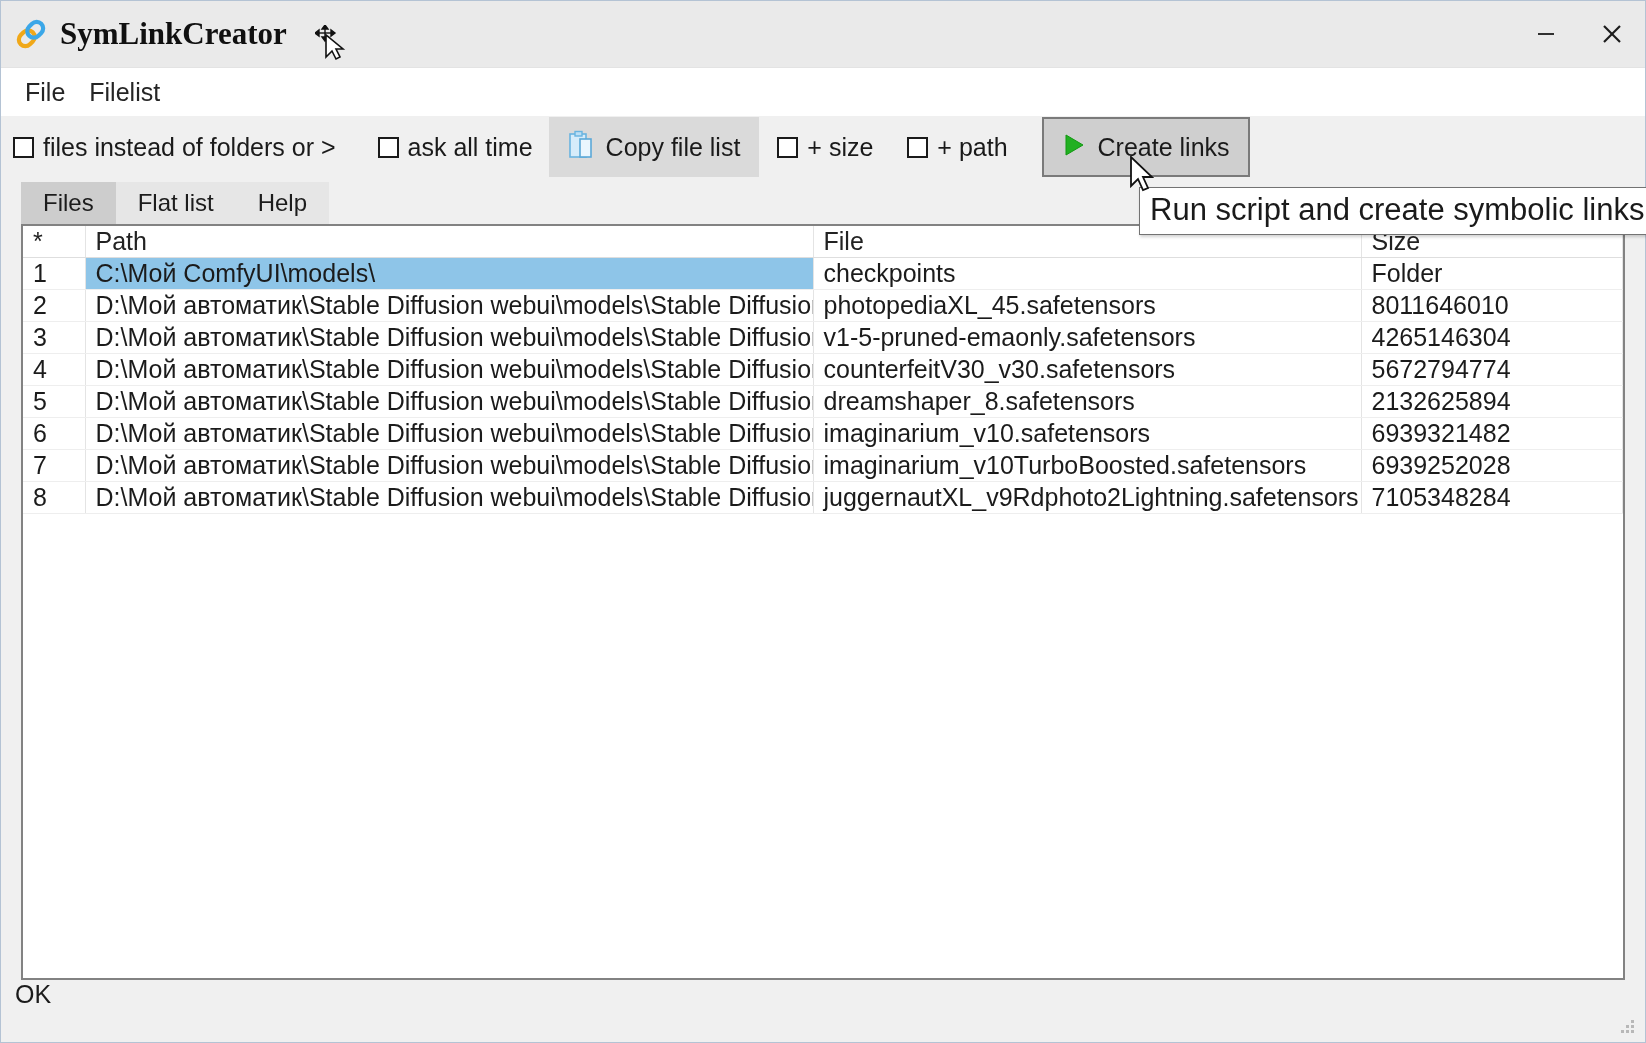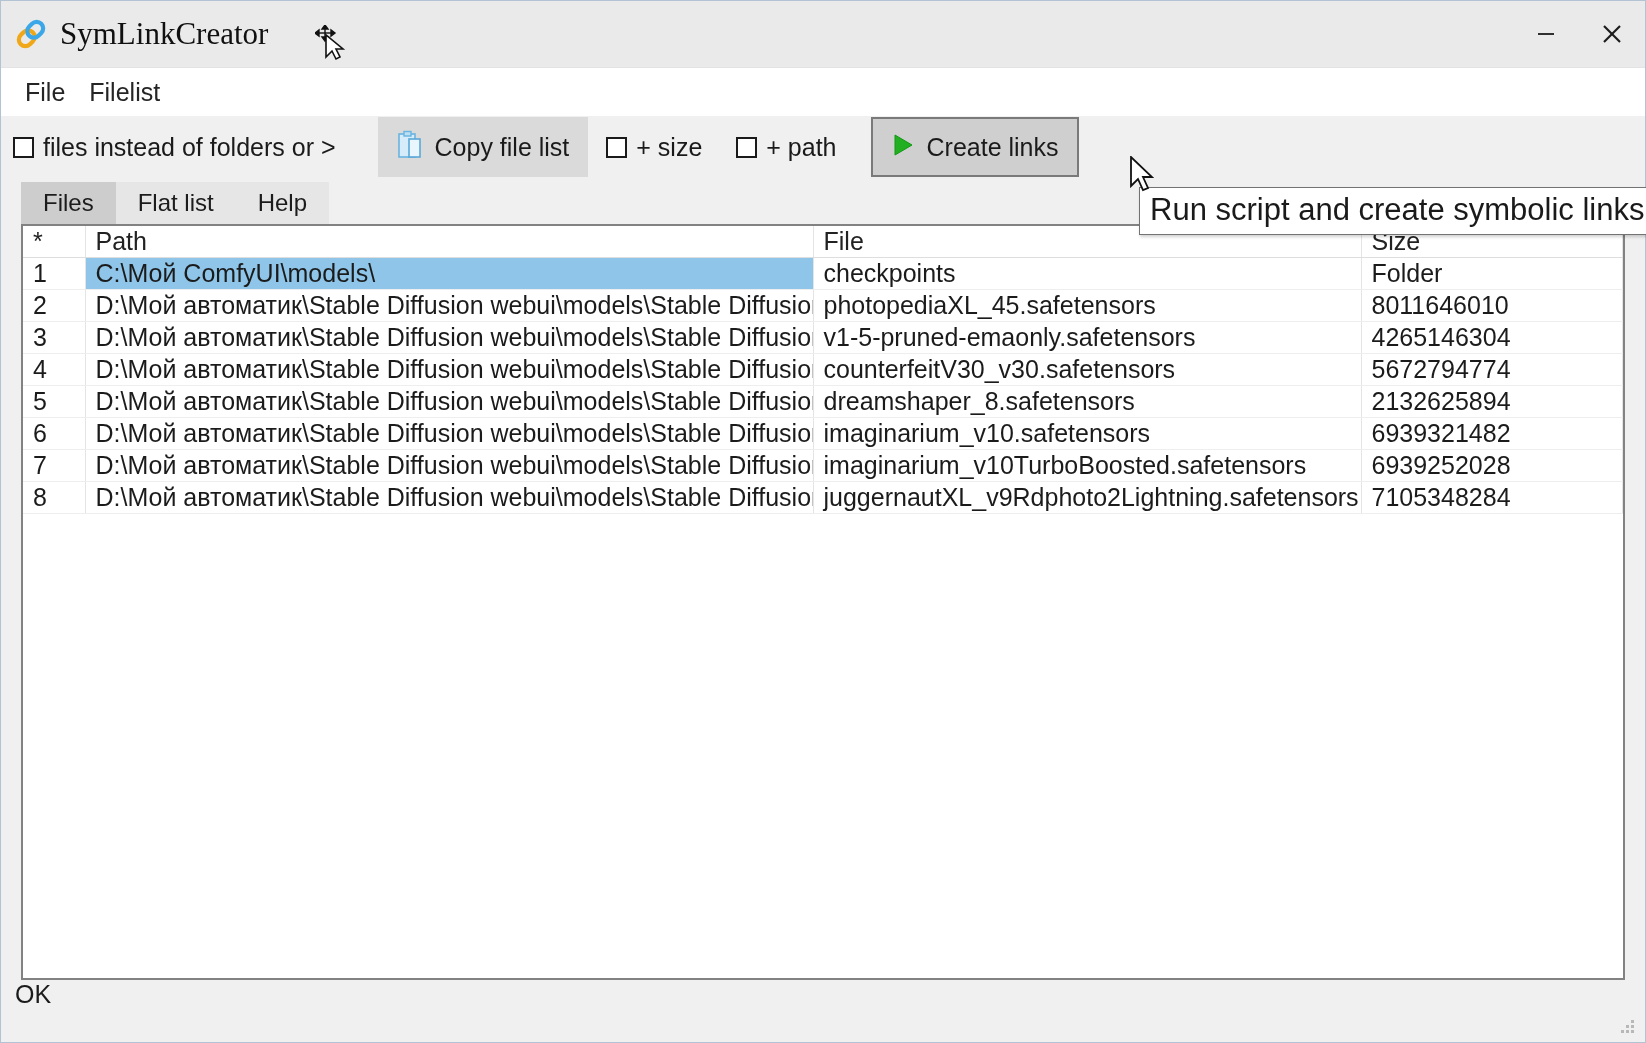--- a/index.html
+++ b/index.html
@@ -37,21 +37,21 @@
   .app-icon {
     width: 38px;
     height: 38px;
     margin-left: 11px;
     margin-right: 10px;
     flex: none;
   }
   .app-title {
     font-family: "Liberation Serif", serif;
     font-size: 31px;
-    font-weight: normal;
+    font-weight: bold;
     color: #101010;
     letter-spacing: 0px;
     white-space: nowrap;
   }
   .win-buttons {
     position: absolute;
     right: 0;
     top: 0;
     height: 66px;
     display: flex;
@@ -297,20 +297,24 @@
 
   <div class="toolbar">
 
     <div class="tool-check">
       <span class="cbox"></span>
       <span class="tool-label">files instead of folders or &gt;</span>
     </div>
 
     <div class="spacer-a"></div>
 
+    <div class="tool-check">
+      <span class="cbox"></span>
+      <span class="tool-label">ask all time</span>
+    </div>
 
     <div class="tool-btn hl">
       <span class="clip-icon">
         <svg width="26" height="30" viewBox="0 0 26 30">
           <rect x="2" y="4" width="16" height="23" fill="#d6ecfa" stroke="#69b4e0" stroke-width="1.6"></rect>
           <rect x="7" y="1.5" width="7" height="4.5" fill="#bcdff5" stroke="#69b4e0" stroke-width="1.4"></rect>
           <rect x="12" y="9" width="11" height="18" fill="#eaf6fe" stroke="#5aa8d8" stroke-width="1.6"></rect>
         </svg>
       </span>
       <span class="tool-label">Copy file list</span>

